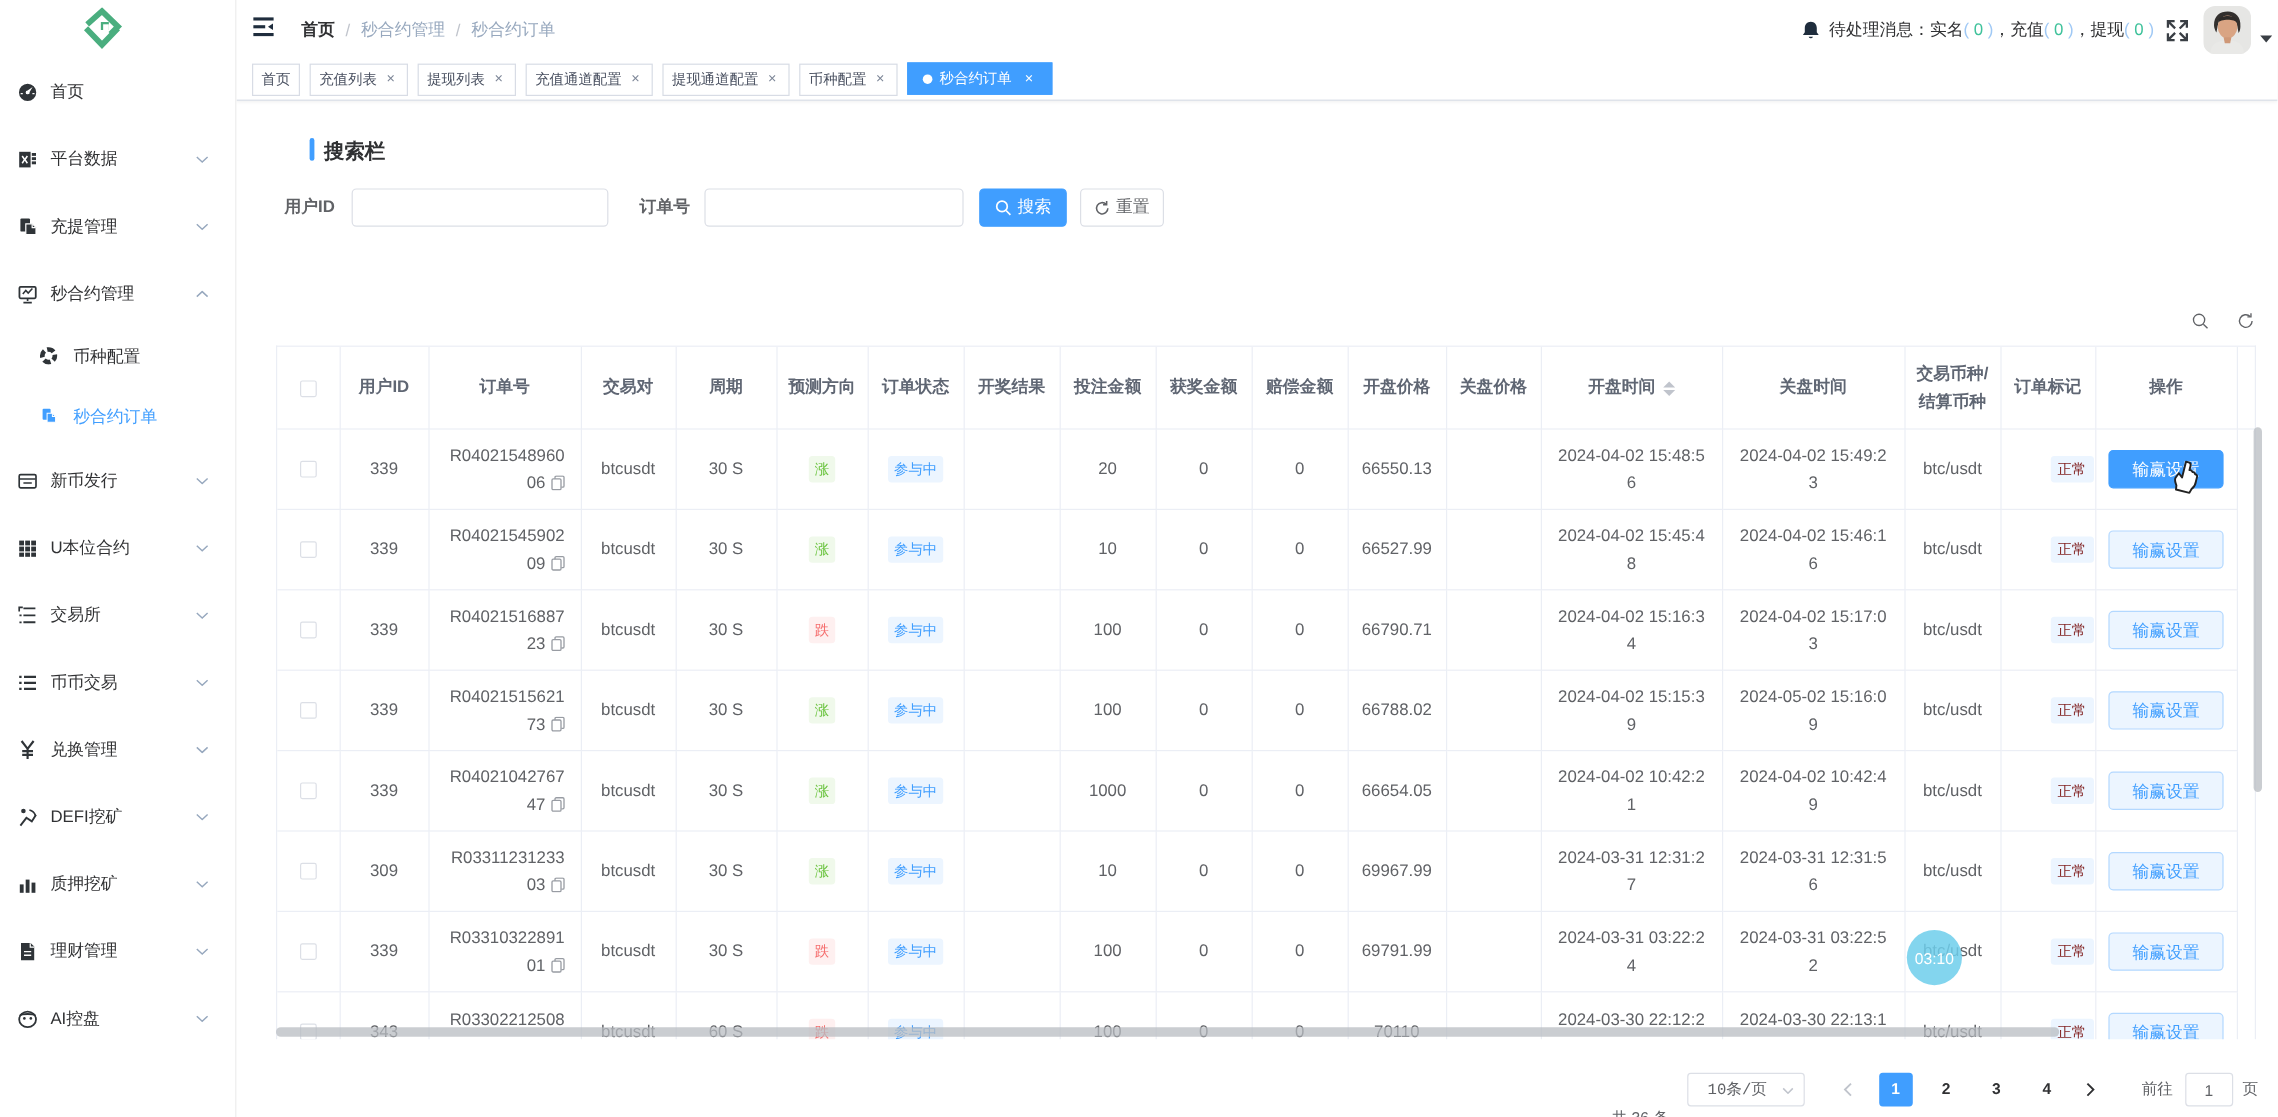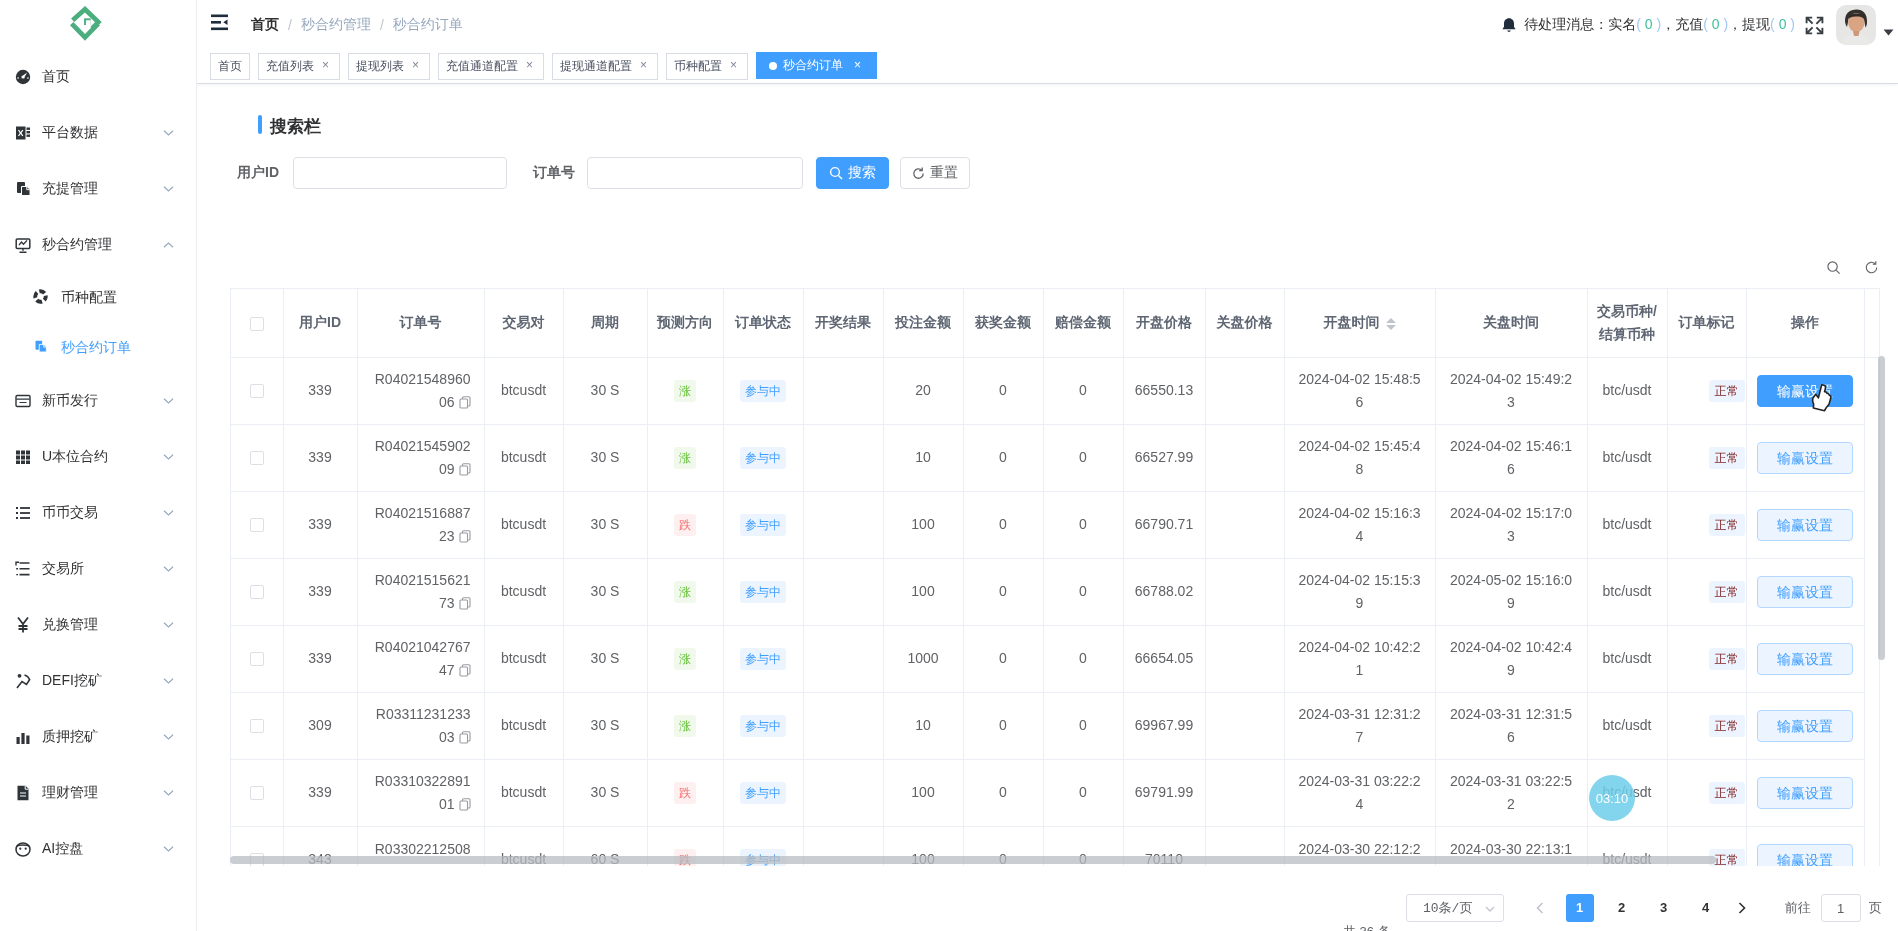--- a/index.html
+++ b/index.html
@@ -253,45 +253,45 @@
     <span class="mi-label">U本位合约</span>
         <span class="mi-arrow">
           <svg width="11" height="6" viewBox="0 0 11 6">
             <polyline points="1,0.8 5.5,5 10,0.8" fill="none" stroke="#97a8be" stroke-width="1.2"></polyline>
           </svg>
         </span>
       </div>
       <div class="menu-item">
         <span class="mi-icon">
           <svg width="18" height="18" viewBox="0 0 18 18">
+     <path d="M5.5 3 h10 M5.5 8.8 h10 M5.5 14.6 h10" stroke="#2f3438" stroke-width="1.6"></path>
+     <path d="M2 5.5 V2.2 h3 M2.2 8.8 h1.8 M2.2 14.6 h1.8" stroke="#2f3438" stroke-width="1.4" fill="none"></path>
+   </svg>
+        </span>
+    <span class="mi-label">交易所</span>
+        <span class="mi-arrow">
+          <svg width="11" height="6" viewBox="0 0 11 6">
+            <polyline points="1,0.8 5.5,5 10,0.8" fill="none" stroke="#97a8be" stroke-width="1.2"></polyline>
+          </svg>
+        </span>
+      </div>
+      <div class="menu-item">
+        <span class="mi-icon">
+          <svg width="18" height="18" viewBox="0 0 18 18">
      <g stroke="#2f3438" stroke-width="1.8">
        <line x1="2" y1="4" x2="4" y2="4"></line>
               <line x1="6" y1="4" x2="16" y2="4"></line>
        <line x1="2" y1="9" x2="4" y2="9"></line>
               <line x1="6" y1="9" x2="16" y2="9"></line>
        <line x1="2" y1="14" x2="4" y2="14"></line>
               <line x1="6" y1="14" x2="16" y2="14"></line>
      </g>
    </svg>
         </span>
     <span class="mi-label">币币交易</span>
-        <span class="mi-arrow">
-          <svg width="11" height="6" viewBox="0 0 11 6">
-            <polyline points="1,0.8 5.5,5 10,0.8" fill="none" stroke="#97a8be" stroke-width="1.2"></polyline>
-          </svg>
-        </span>
-      </div>
-      <div class="menu-item">
-        <span class="mi-icon">
-          <svg width="18" height="18" viewBox="0 0 18 18">
-     <path d="M5.5 3 h10 M5.5 8.8 h10 M5.5 14.6 h10" stroke="#2f3438" stroke-width="1.6"></path>
-     <path d="M2 5.5 V2.2 h3 M2.2 8.8 h1.8 M2.2 14.6 h1.8" stroke="#2f3438" stroke-width="1.4" fill="none"></path>
-   </svg>
-        </span>
-    <span class="mi-label">交易所</span>
         <span class="mi-arrow">
           <svg width="11" height="6" viewBox="0 0 11 6">
             <polyline points="1,0.8 5.5,5 10,0.8" fill="none" stroke="#97a8be" stroke-width="1.2"></polyline>
           </svg>
         </span>
       </div>
       <div class="menu-item">
         <span class="mi-icon">
           <svg width="18" height="18" viewBox="0 0 18 18">
      <path d="M4 1.5 L9 8 L14 1.5 M9 8 V16.5 M4.5 10 h9 M4.5 13 h9" fill="none" stroke="#2f3438" stroke-width="1.8"></path>

